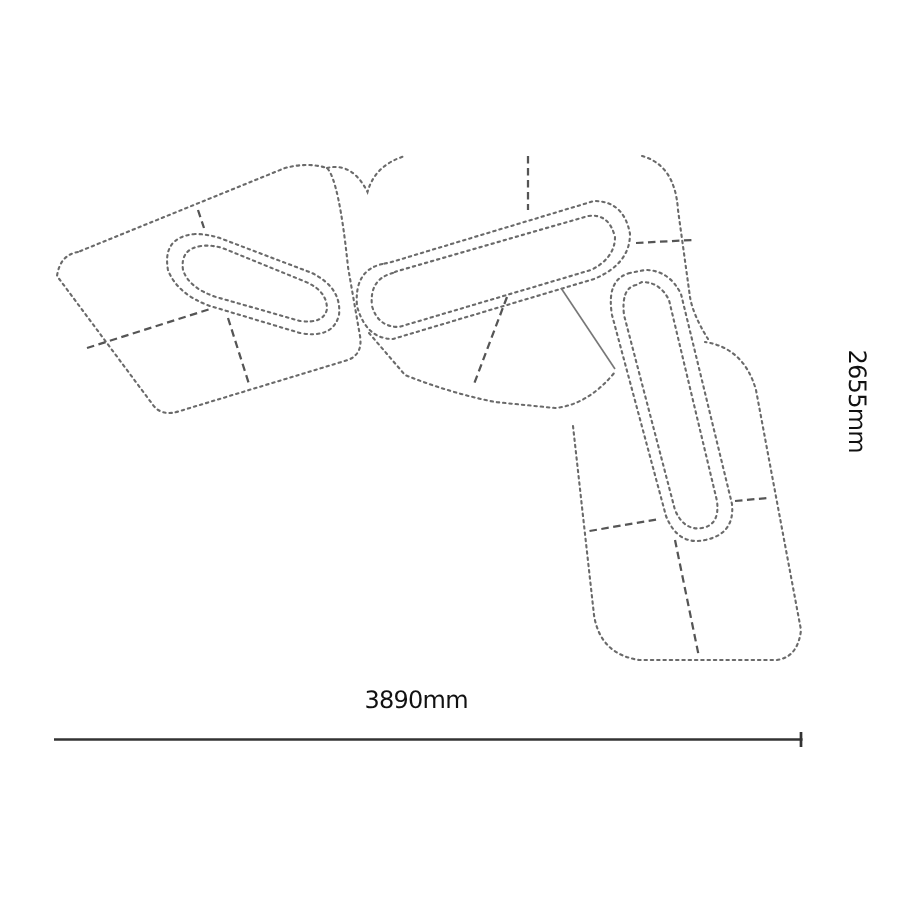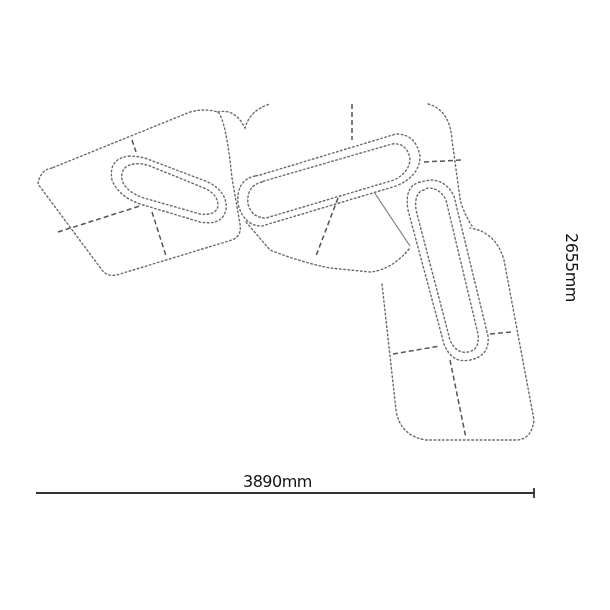--- a/index.html
+++ b/index.html
@@ -3,21 +3,21 @@
 <meta charset="utf-8">
 <style>
   html,body{margin:0;padding:0;background:#ffffff;}
   body{width:610px;height:610px;overflow:hidden;position:relative;font-family:"Liberation Sans",sans-serif;}
   #canvas{position:absolute;left:0;top:0;width:610px;height:610px;}
   .dot{fill:none;stroke:#6a6a6a;stroke-width:1.4;stroke-dasharray:1.6 2.6;stroke-linecap:round;}
   .dash{fill:none;stroke:#555;stroke-width:1.5;stroke-dasharray:5 3;}
   .solid{fill:none;stroke:#777;stroke-width:1.1;}
   .dim{stroke:#333;stroke-width:1.8;}
   .lbl{position:absolute;font-size:16px;color:#111;font-family:"DejaVu Sans",sans-serif;letter-spacing:-0.5px;}
-  #w-label{left:243px;top:472px;}
+  #w-label{left:243px;top:457px;}
   #h-label{left:537px;top:258px;transform:rotate(90deg);transform-origin:center;}
 </style>
 </head>
 <body>
 
 <svg id="canvas" viewBox="0 0 610 610" xmlns="http://www.w3.org/2000/svg">
 
   <g>
     <path class="dot" d="M52 168 Q40 170 38 184 L102 270 Q108 278 120 274 L232 240 Q242 236 240 224 L232 178 Q226 120 218 112 Q205 108 190 112 L52 168 Z"></path>
     <path class="dash" d="M58 232 L140 206"></path>

